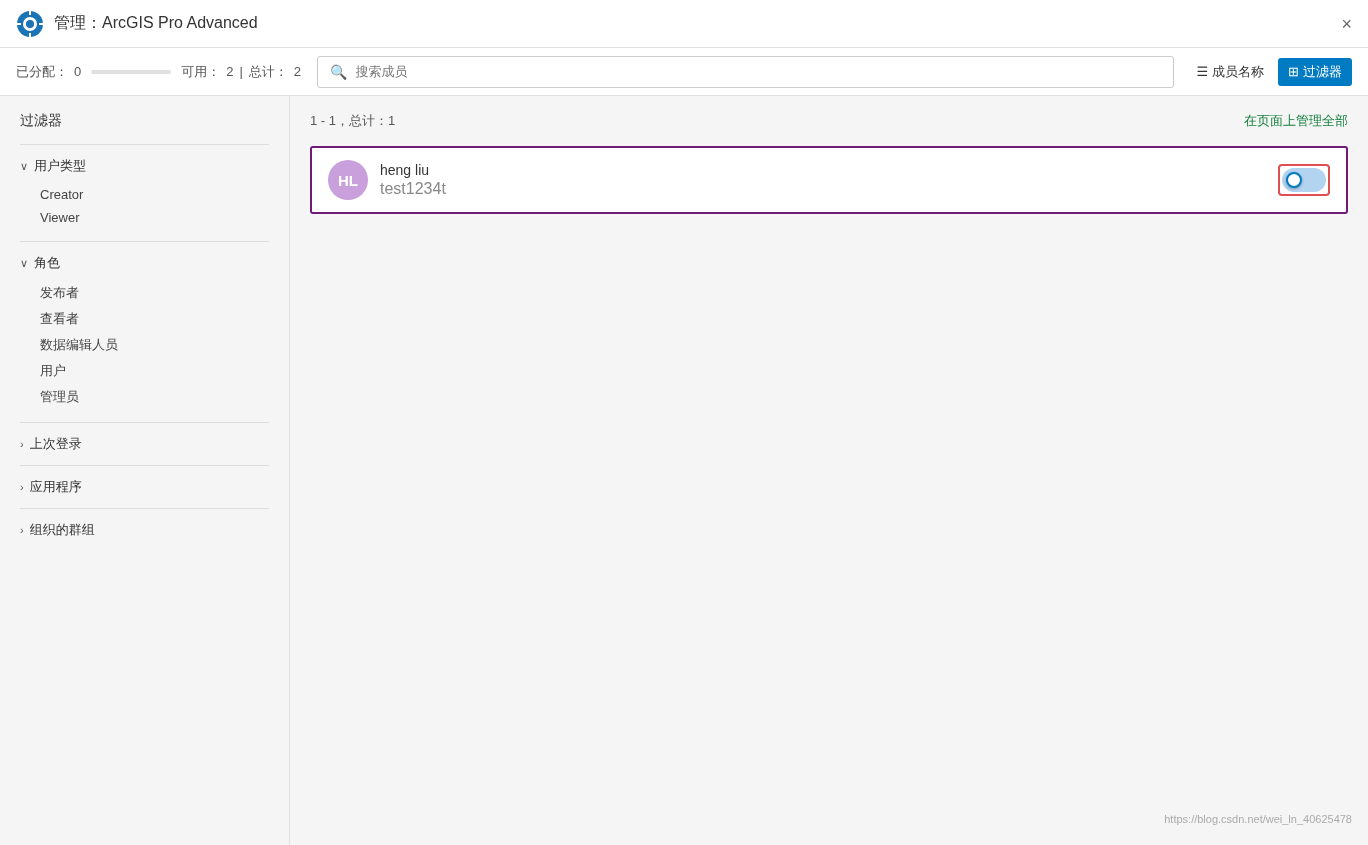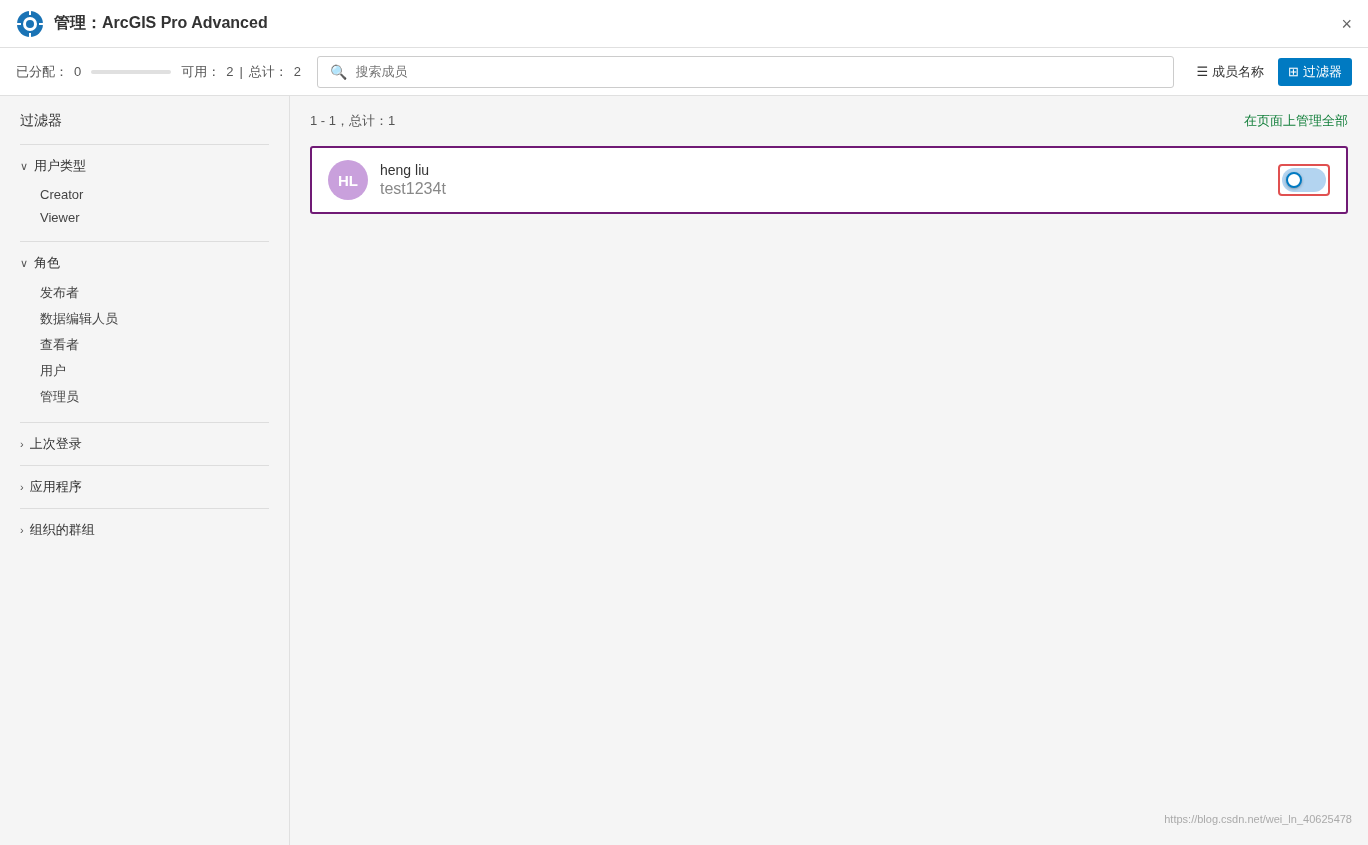--- a/index.html
+++ b/index.html
@@ -24,21 +24,21 @@
       display: flex;
       align-items: center;
       gap: 10px;
     }
     .title-icon {
       width: 28px;
       height: 28px;
     }
     .title-text {
       font-size: 16px;
-      font-weight: 700;
+      font-weight: 400;
       color: #333;
     }
     .close-btn {
       cursor: pointer;
       font-size: 18px;
       color: #666;
       background: none;
       border: none;
       line-height: 1;
     }
@@ -373,22 +373,22 @@
       <div class="filter-option">Creator</div>
       <div class="filter-option">Viewer</div>
     </div>
 
     <div class="filter-section">
       <div class="filter-section-header">
         <span class="chevron-icon">∨</span>
         <span>角色</span>
       </div>
       <div class="filter-option">发布者</div>
+      <div class="filter-option">查看者</div>
       <div class="filter-option">数据编辑人员</div>
-      <div class="filter-option">查看者</div>
       <div class="filter-option">用户</div>
       <div class="filter-option">管理员</div>
     </div>
 
     <div class="filter-section">
       <div class="filter-section-header">
         <span class="chevron-icon">›</span>
         <span>上次登录</span>
       </div>
     </div>

